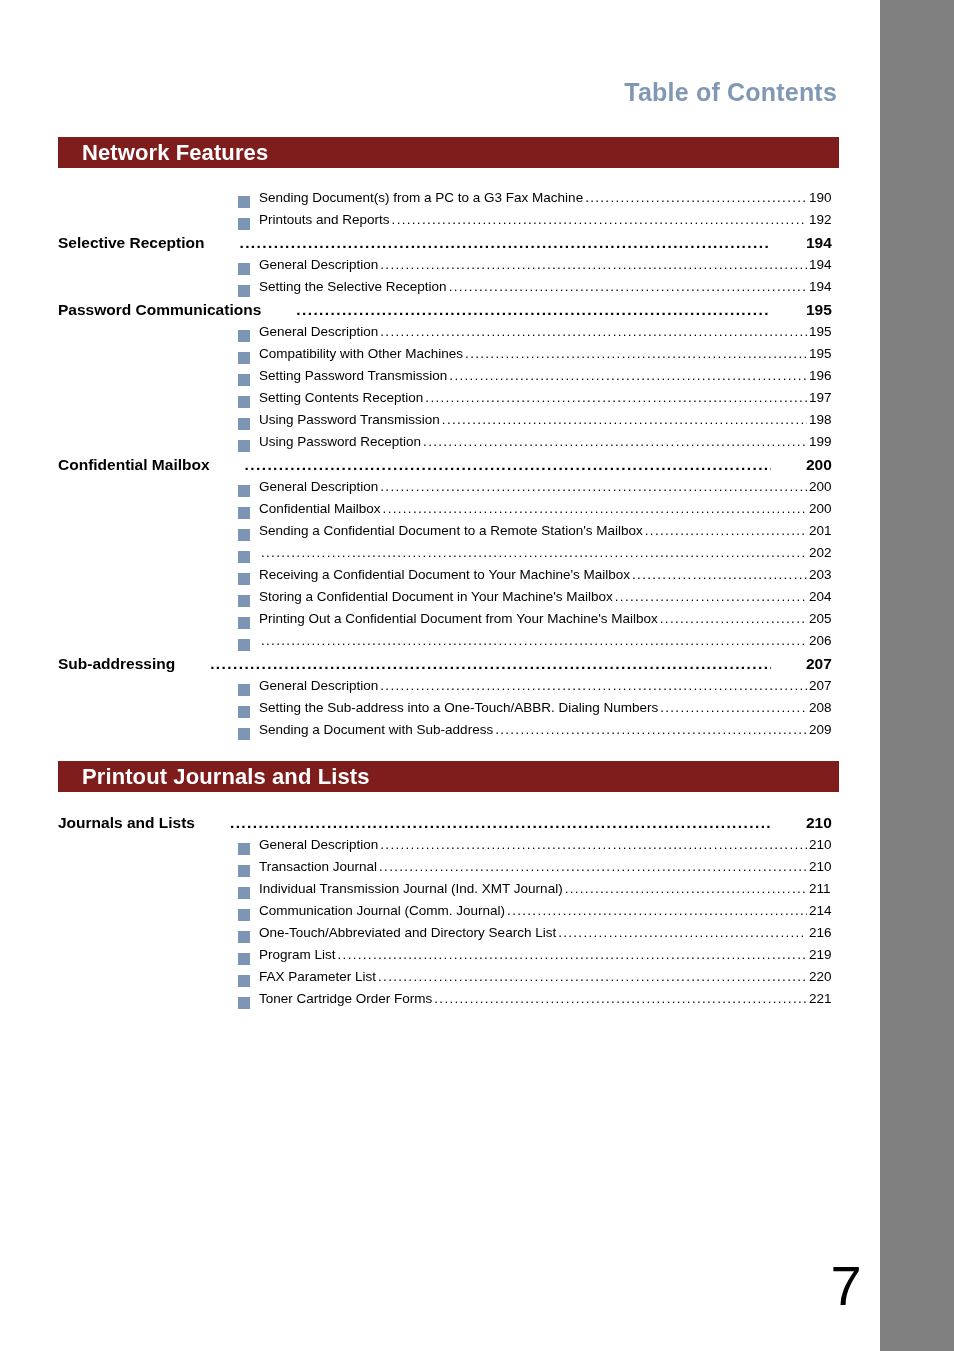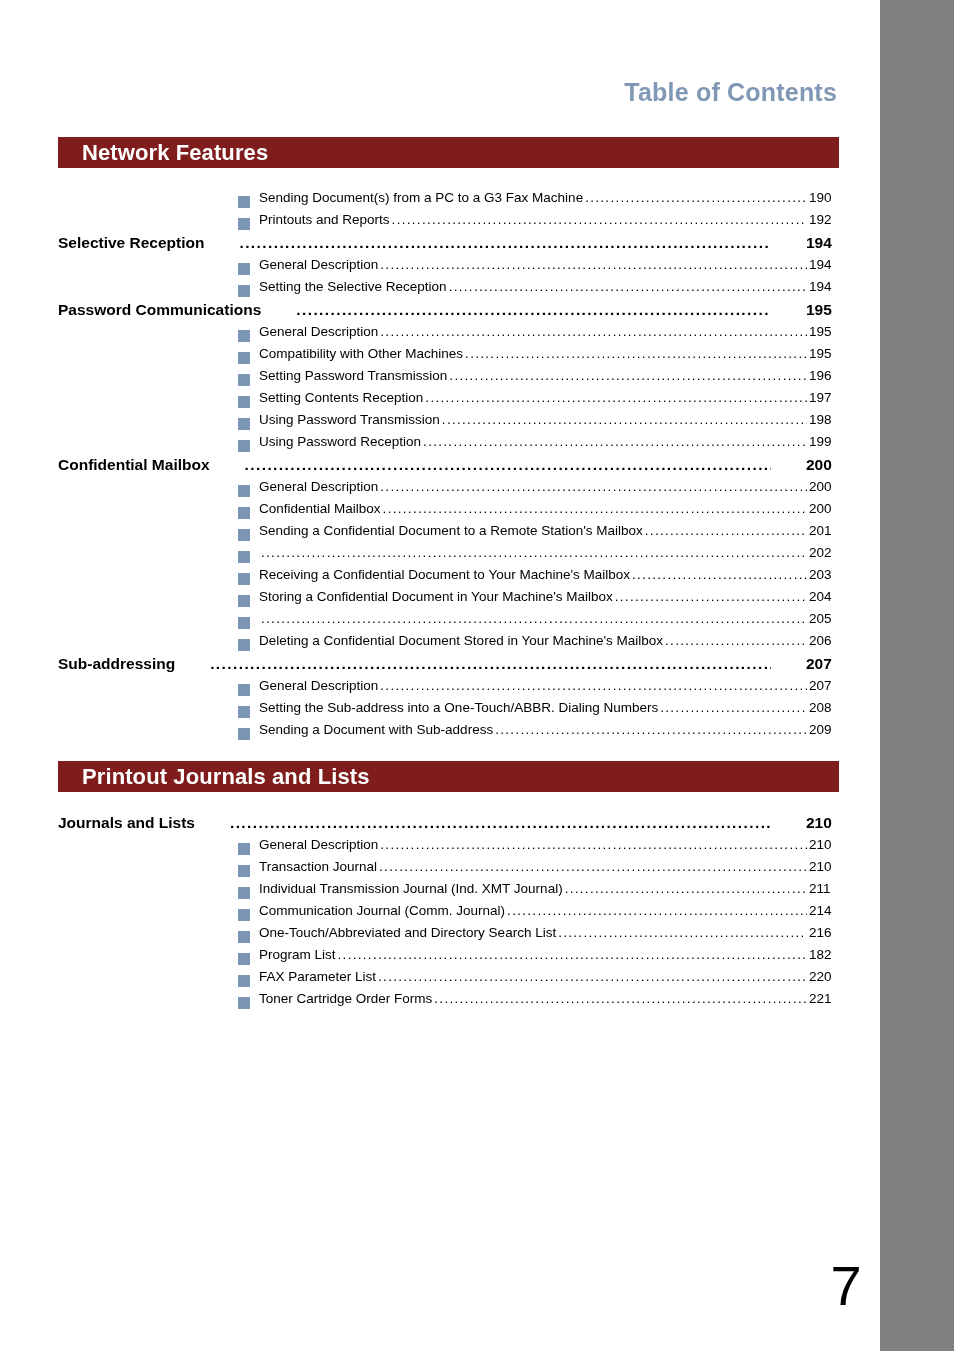--- a/index.html
+++ b/index.html
@@ -246,26 +246,26 @@
         <span class="page-no">203</span>
       </div>
       <div class="entry level2">
         <span class="bullet"></span>
         <span class="label">Storing a Confidential Document in Your Machine's Mailbox</span>
         <span class="leader">............................................................................................................................................................................................................................</span>
         <span class="page-no">204</span>
       </div>
       <div class="entry level2">
         <span class="bullet"></span>
+        <span class="label">Printing Out a Confidential Document from Your Machine's Mailbox</span>
         <span class="leader">............................................................................................................................................................................................................................</span>
         <span class="page-no">205</span>
       </div>
       <div class="entry level2">
         <span class="bullet"></span>
-        <span class="label">Deleting a Confidential Document Stored in Your Machine's Mailbox</span>
         <span class="leader">............................................................................................................................................................................................................................</span>
         <span class="page-no">206</span>
       </div>
       <div class="entry level1">
         <span class="label">Sub-addressing</span>
         <span class="leader">............................................................................................................................................................................................................................</span>
         <span class="page-no">207</span>
       </div>
       <div class="entry level2">
         <span class="bullet"></span>
@@ -322,21 +322,21 @@
       <div class="entry level2">
         <span class="bullet"></span>
         <span class="label">One-Touch/Abbreviated and Directory Search List</span>
         <span class="leader">............................................................................................................................................................................................................................</span>
         <span class="page-no">216</span>
       </div>
       <div class="entry level2">
         <span class="bullet"></span>
         <span class="label">Program List</span>
         <span class="leader">............................................................................................................................................................................................................................</span>
-        <span class="page-no">182</span>
+        <span class="page-no">219</span>
       </div>
       <div class="entry level2">
         <span class="bullet"></span>
         <span class="label">FAX Parameter List</span>
         <span class="leader">............................................................................................................................................................................................................................</span>
         <span class="page-no">220</span>
       </div>
       <div class="entry level2">
         <span class="bullet"></span>
         <span class="label">Toner Cartridge Order Forms</span>

